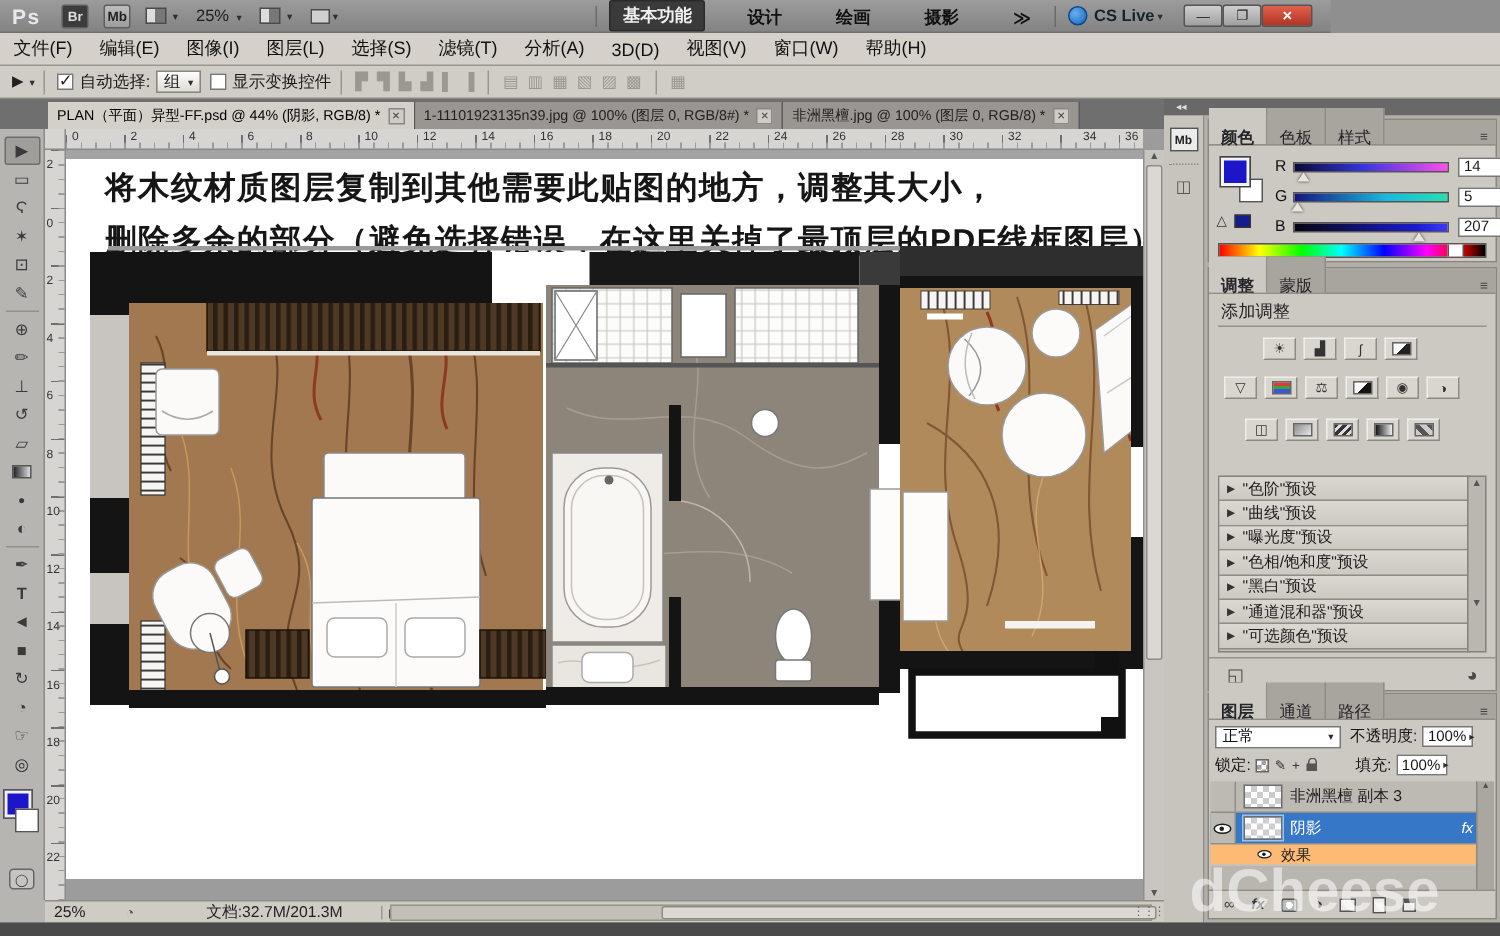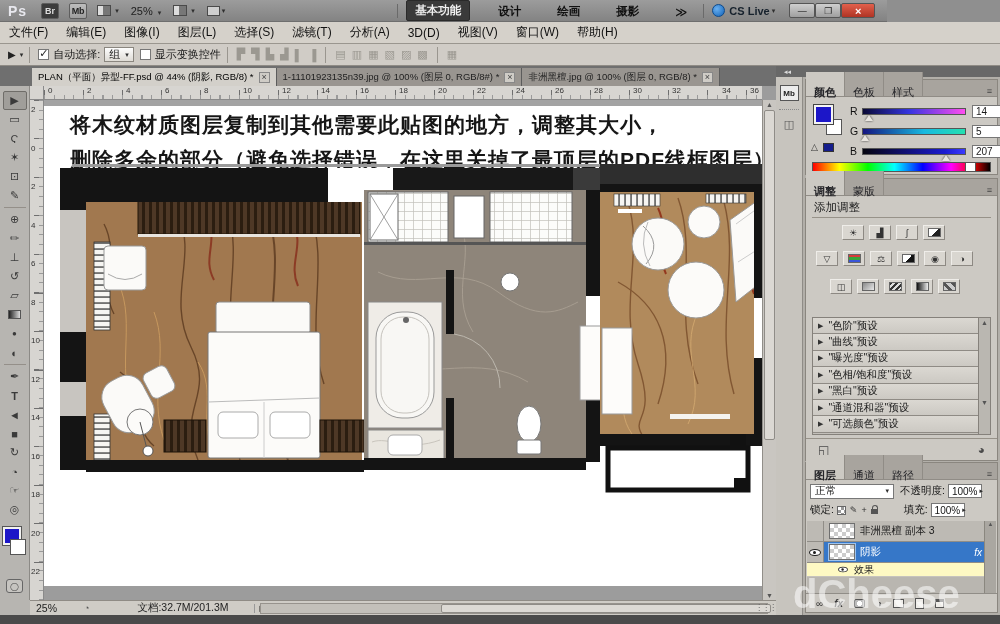--- a/index.html
+++ b/index.html
@@ -141,21 +141,21 @@
 #layer-list{position:absolute;left:1px;right:1px;top:58px;height:72px;background:#b9b6b0;overflow:hidden}
 .layer-row{display:flex;align-items:center;border-bottom:1px solid #908d87;background:#bdbab4;height:21px}
 .layer-row.sel{background:#3677c8;color:#fff}
 .eye-cell{width:17px;height:100%;border-right:1px solid #908d87;display:flex;align-items:center;justify-content:center;flex:none}
 .eye{display:inline-block;width:12px;height:7px;border:1px solid #1d1d1d;border-radius:50%;background:#fff;position:relative}
 .eye::after{content:"";position:absolute;left:3px;top:1px;width:3px;height:3px;background:#1d1d1d;border-radius:50%}
 .thumb{width:26px;height:16px;border:1px solid #6f6f6f;margin:0 5px;background-image:linear-gradient(45deg,#ccc 25%,transparent 25% 75%,#ccc 75%),linear-gradient(45deg,#ccc 25%,#fff 25% 75%,#ccc 75%);background-size:8px 8px;background-position:0 0,4px 4px;flex:none}
 .layer-row.sel .thumb{outline:1px solid #9cc2ee}
 .lname{white-space:nowrap;overflow:hidden;font-size:10.5px}
 .fx-tag{margin-left:auto;margin-right:4px;font-style:italic;font-size:10px}
-.sub-row{display:flex;align-items:center;height:14px;background:#fef9c3;font-size:10px;color:#222;border-bottom:1px solid #c6c3bd}
+.sub-row{display:flex;align-items:center;height:14px;background:#fdba74;font-size:10px;color:#222;border-bottom:1px solid #c6c3bd}
 #lp-bottom{position:absolute;left:0;right:0;bottom:0;height:19px;border-top:1px solid #908d87;display:flex;align-items:center;gap:11px;padding:0 10px;font-size:10px;color:#3c3c3c}
 .mini-ico{width:11px;height:9px;border:1px solid #555;background:#efede9}
 .mini-ico.round{border-radius:2px;background:radial-gradient(circle,#fff 40%,#bbb 41%)}
 .mini-trash{width:9px;height:9px;border:1px solid #555;border-top:3px solid #555;background:#efede9}
 #list-scroll{position:absolute;right:1px;top:58px;width:12px;height:72px;background:#aaa7a1;border-left:1px solid #8a877f;font-size:6px;color:#555;text-align:center}
 
 
 #bottomstrip{position:absolute;left:0;top:615px;width:1000px;height:9px;background:#4a4a4a}
 #corner-left{position:absolute;left:0;top:600px;width:30px;height:15px;background:#b7b5b1}
 #watermark{position:absolute;left:793px;top:572px;width:210px;font-size:40px;font-weight:bold;color:rgba(255,255,255,.55);letter-spacing:0;z-index:50;pointer-events:none;white-space:nowrap;overflow:hidden}

